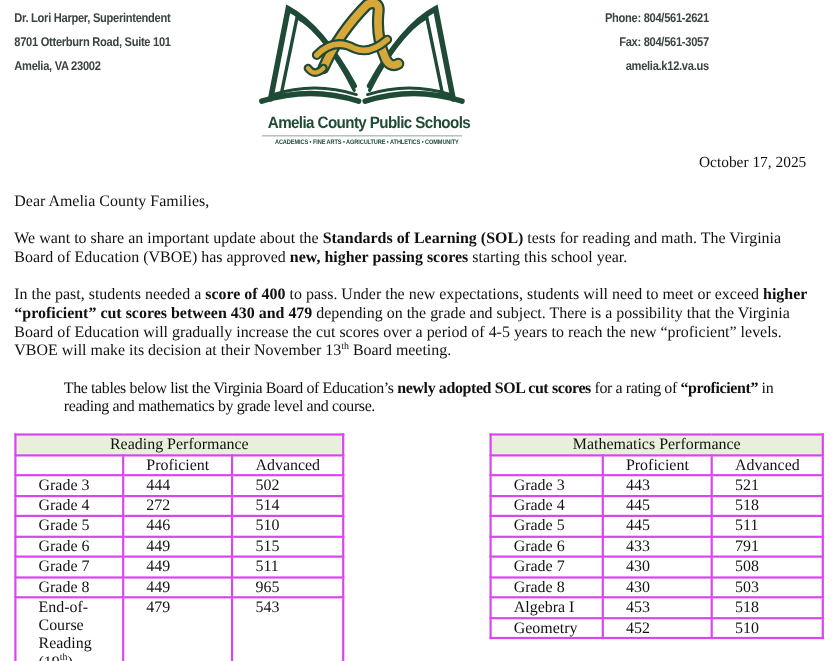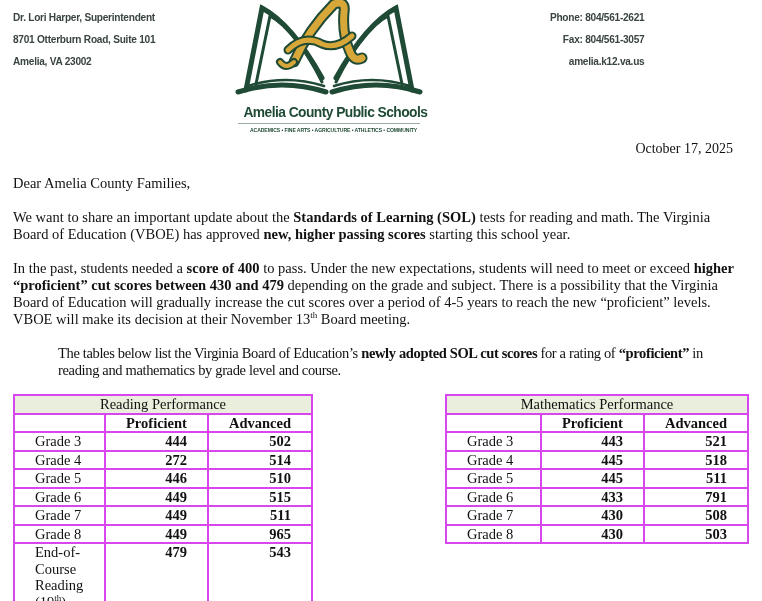--- a/index.html
+++ b/index.html
@@ -19,21 +19,21 @@
   .date { position: absolute; right: 29px; top: 141px; font-size: 14px; }
 
   .letter { position: absolute; left: 13px; top: 175px; width: 728px; font-size: 14.5px; line-height: 17px; }
   .letter p { margin-bottom: 17px; }
   .letter b { font-weight: bold; }
   .letter sup { font-size: 9px; line-height: 0; vertical-align: super; }
   .letter .narrow { letter-spacing: -0.35px; margin-left: 45px; }
 
   table.perf { position: absolute; border-collapse: collapse; font-size: 14.5px; line-height: 16.5px; }
   table.perf td { border: 2px solid #d946ef; padding: 0 20px; vertical-align: top; }
-  table.perf td.c { text-align: right; font-weight: bold; }
+  table.perf td.c { text-align: left; }
   table.perf td.hdr { background: #e9efdc; text-align: center; }
   table.perf sup { font-size: 9px; line-height: 0; vertical-align: super; }
   #reading-table { left: 13px; top: 394px; width: 300px; }
   #math-table { left: 397px; top: 394px; width: 304px; margin-left: 48px; }
   .col1 { width: 115px; }
   .col2 { width: 90px; }
   .col3 { width: 95px; }
 </style>
 </head>
 <body>
@@ -172,14 +172,24 @@
       <tr>
         <td>Grade 7</td>
         <td class="c">430</td>
         <td class="c">508</td>
       </tr>
       <tr>
         <td>Grade 8</td>
         <td class="c">430</td>
         <td class="c">503</td>
       </tr>
+      <tr>
+        <td>Algebra I</td>
+        <td class="c">453</td>
+        <td class="c">518</td>
+      </tr>
+      <tr>
+        <td>Geometry</td>
+        <td class="c">452</td>
+        <td class="c">510</td>
+      </tr>
     </tbody>
 </table>
 
 </body></html>

